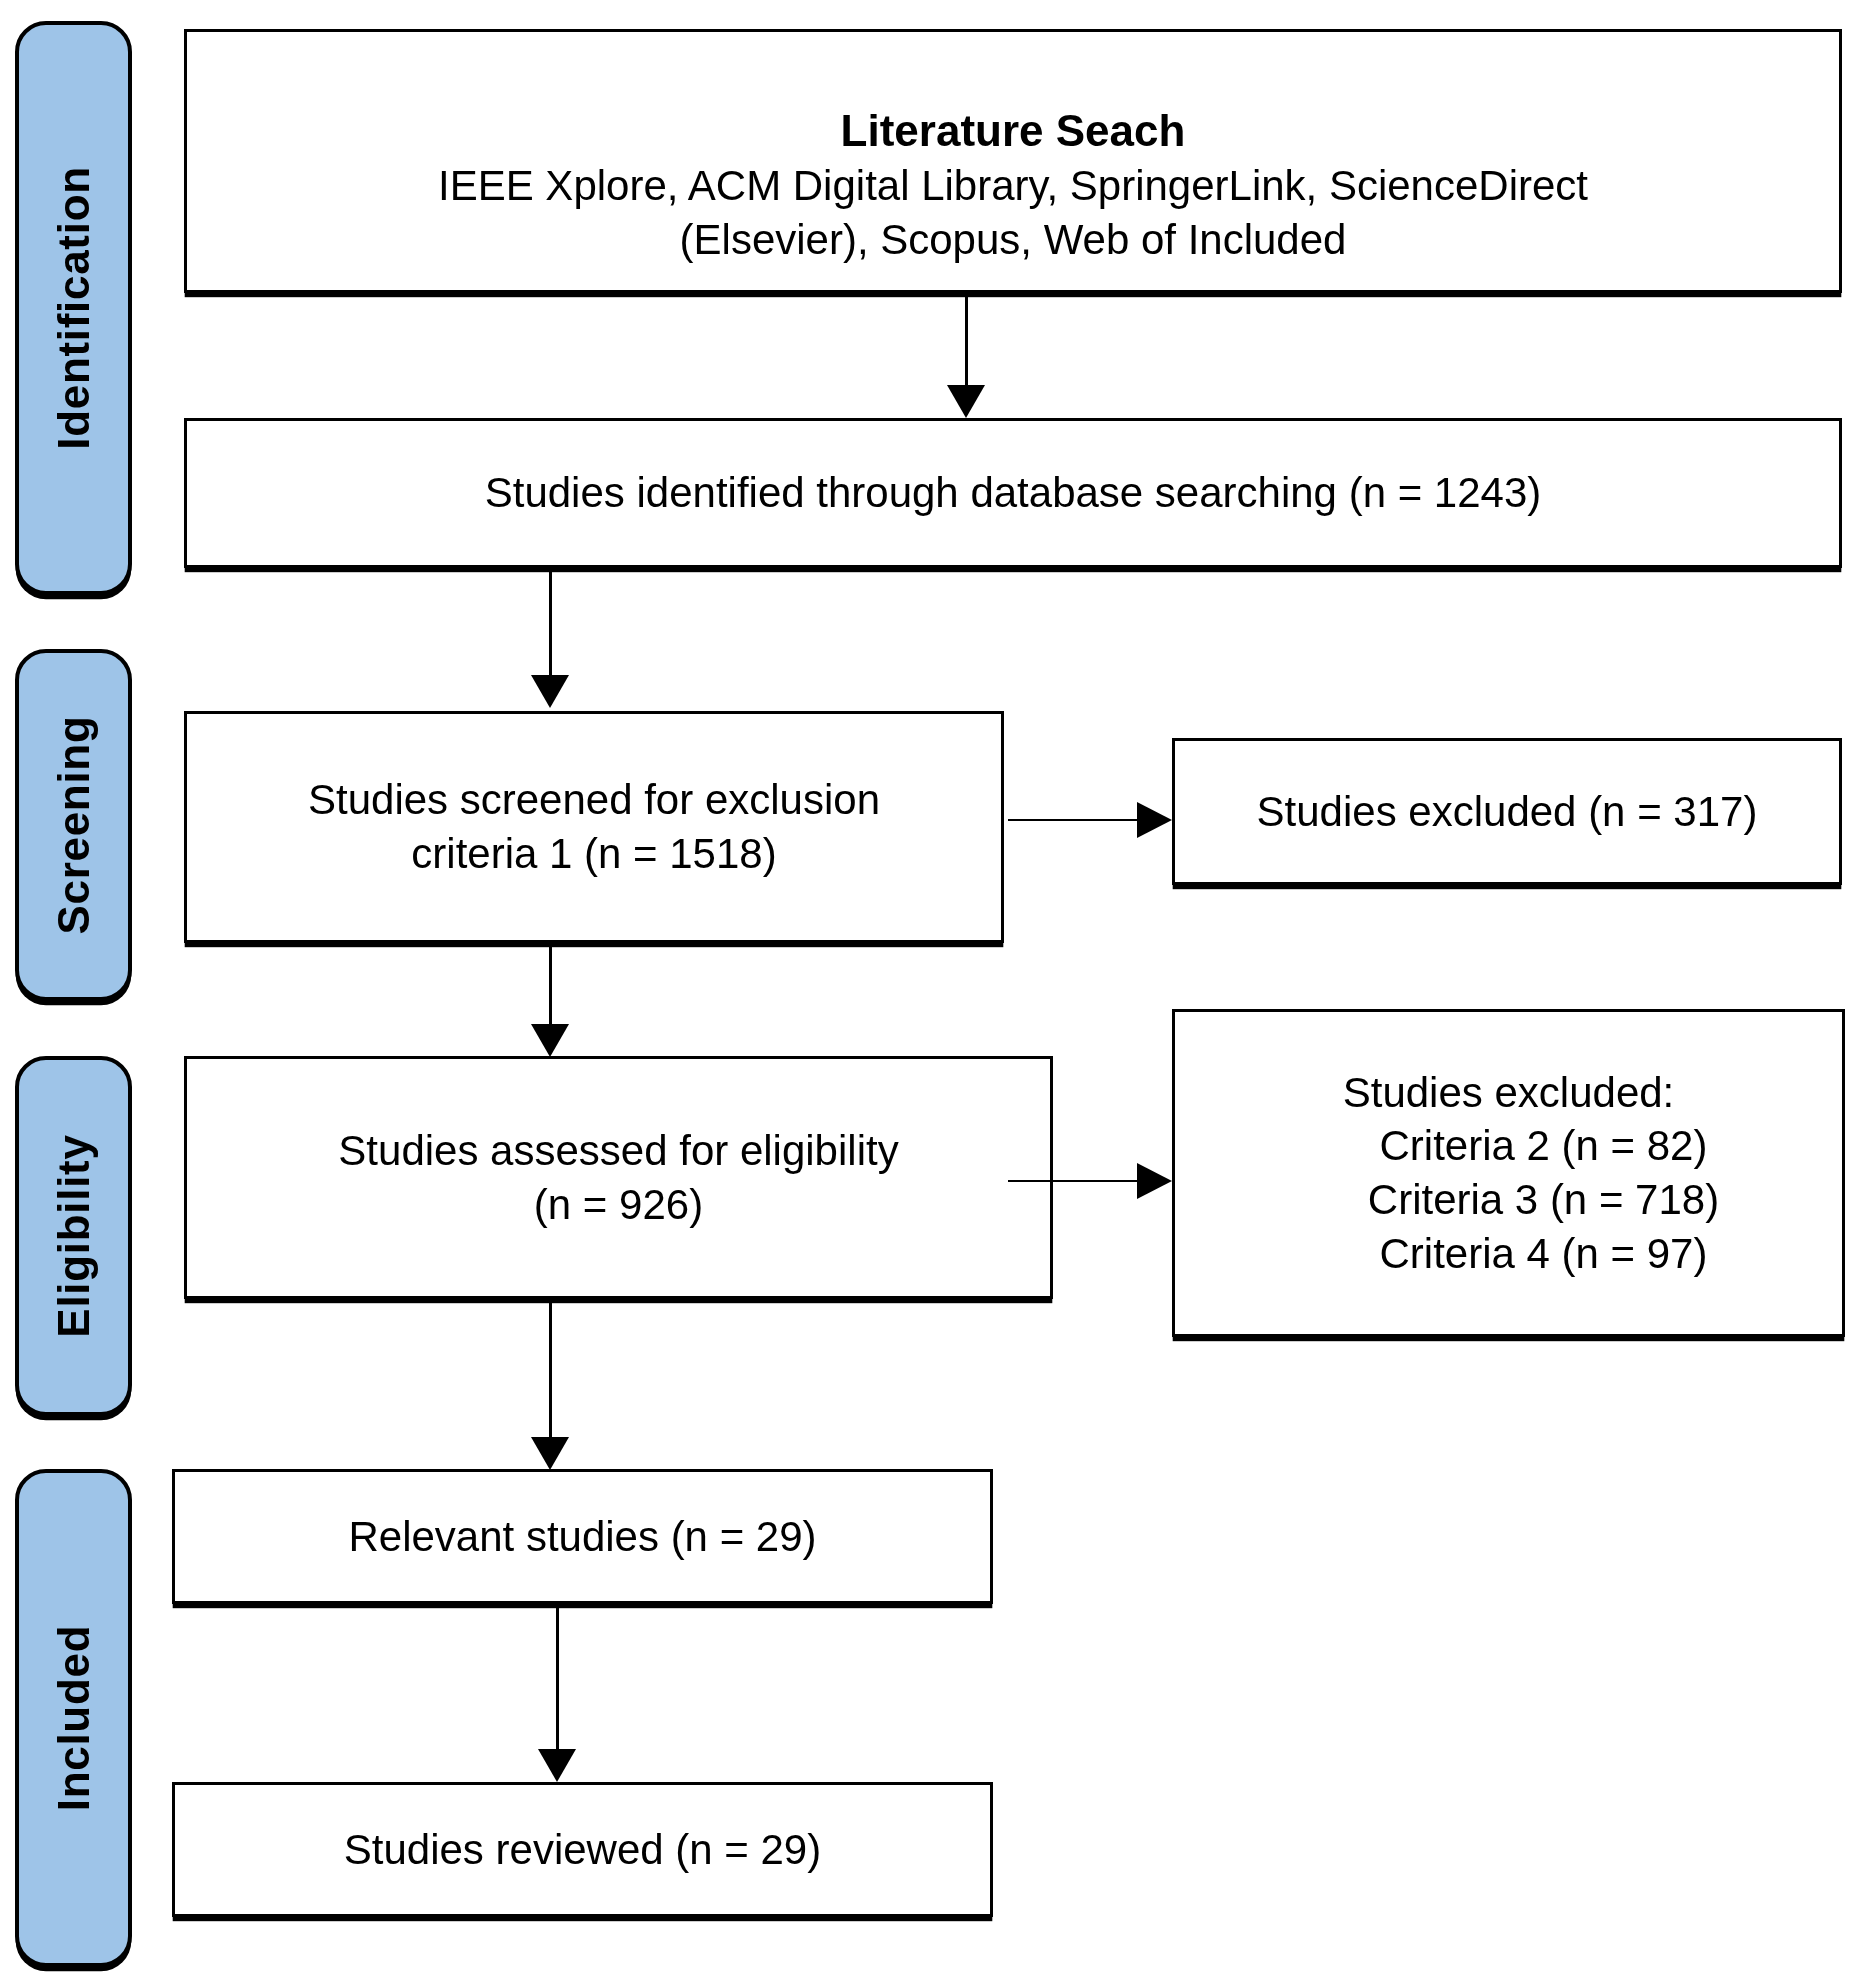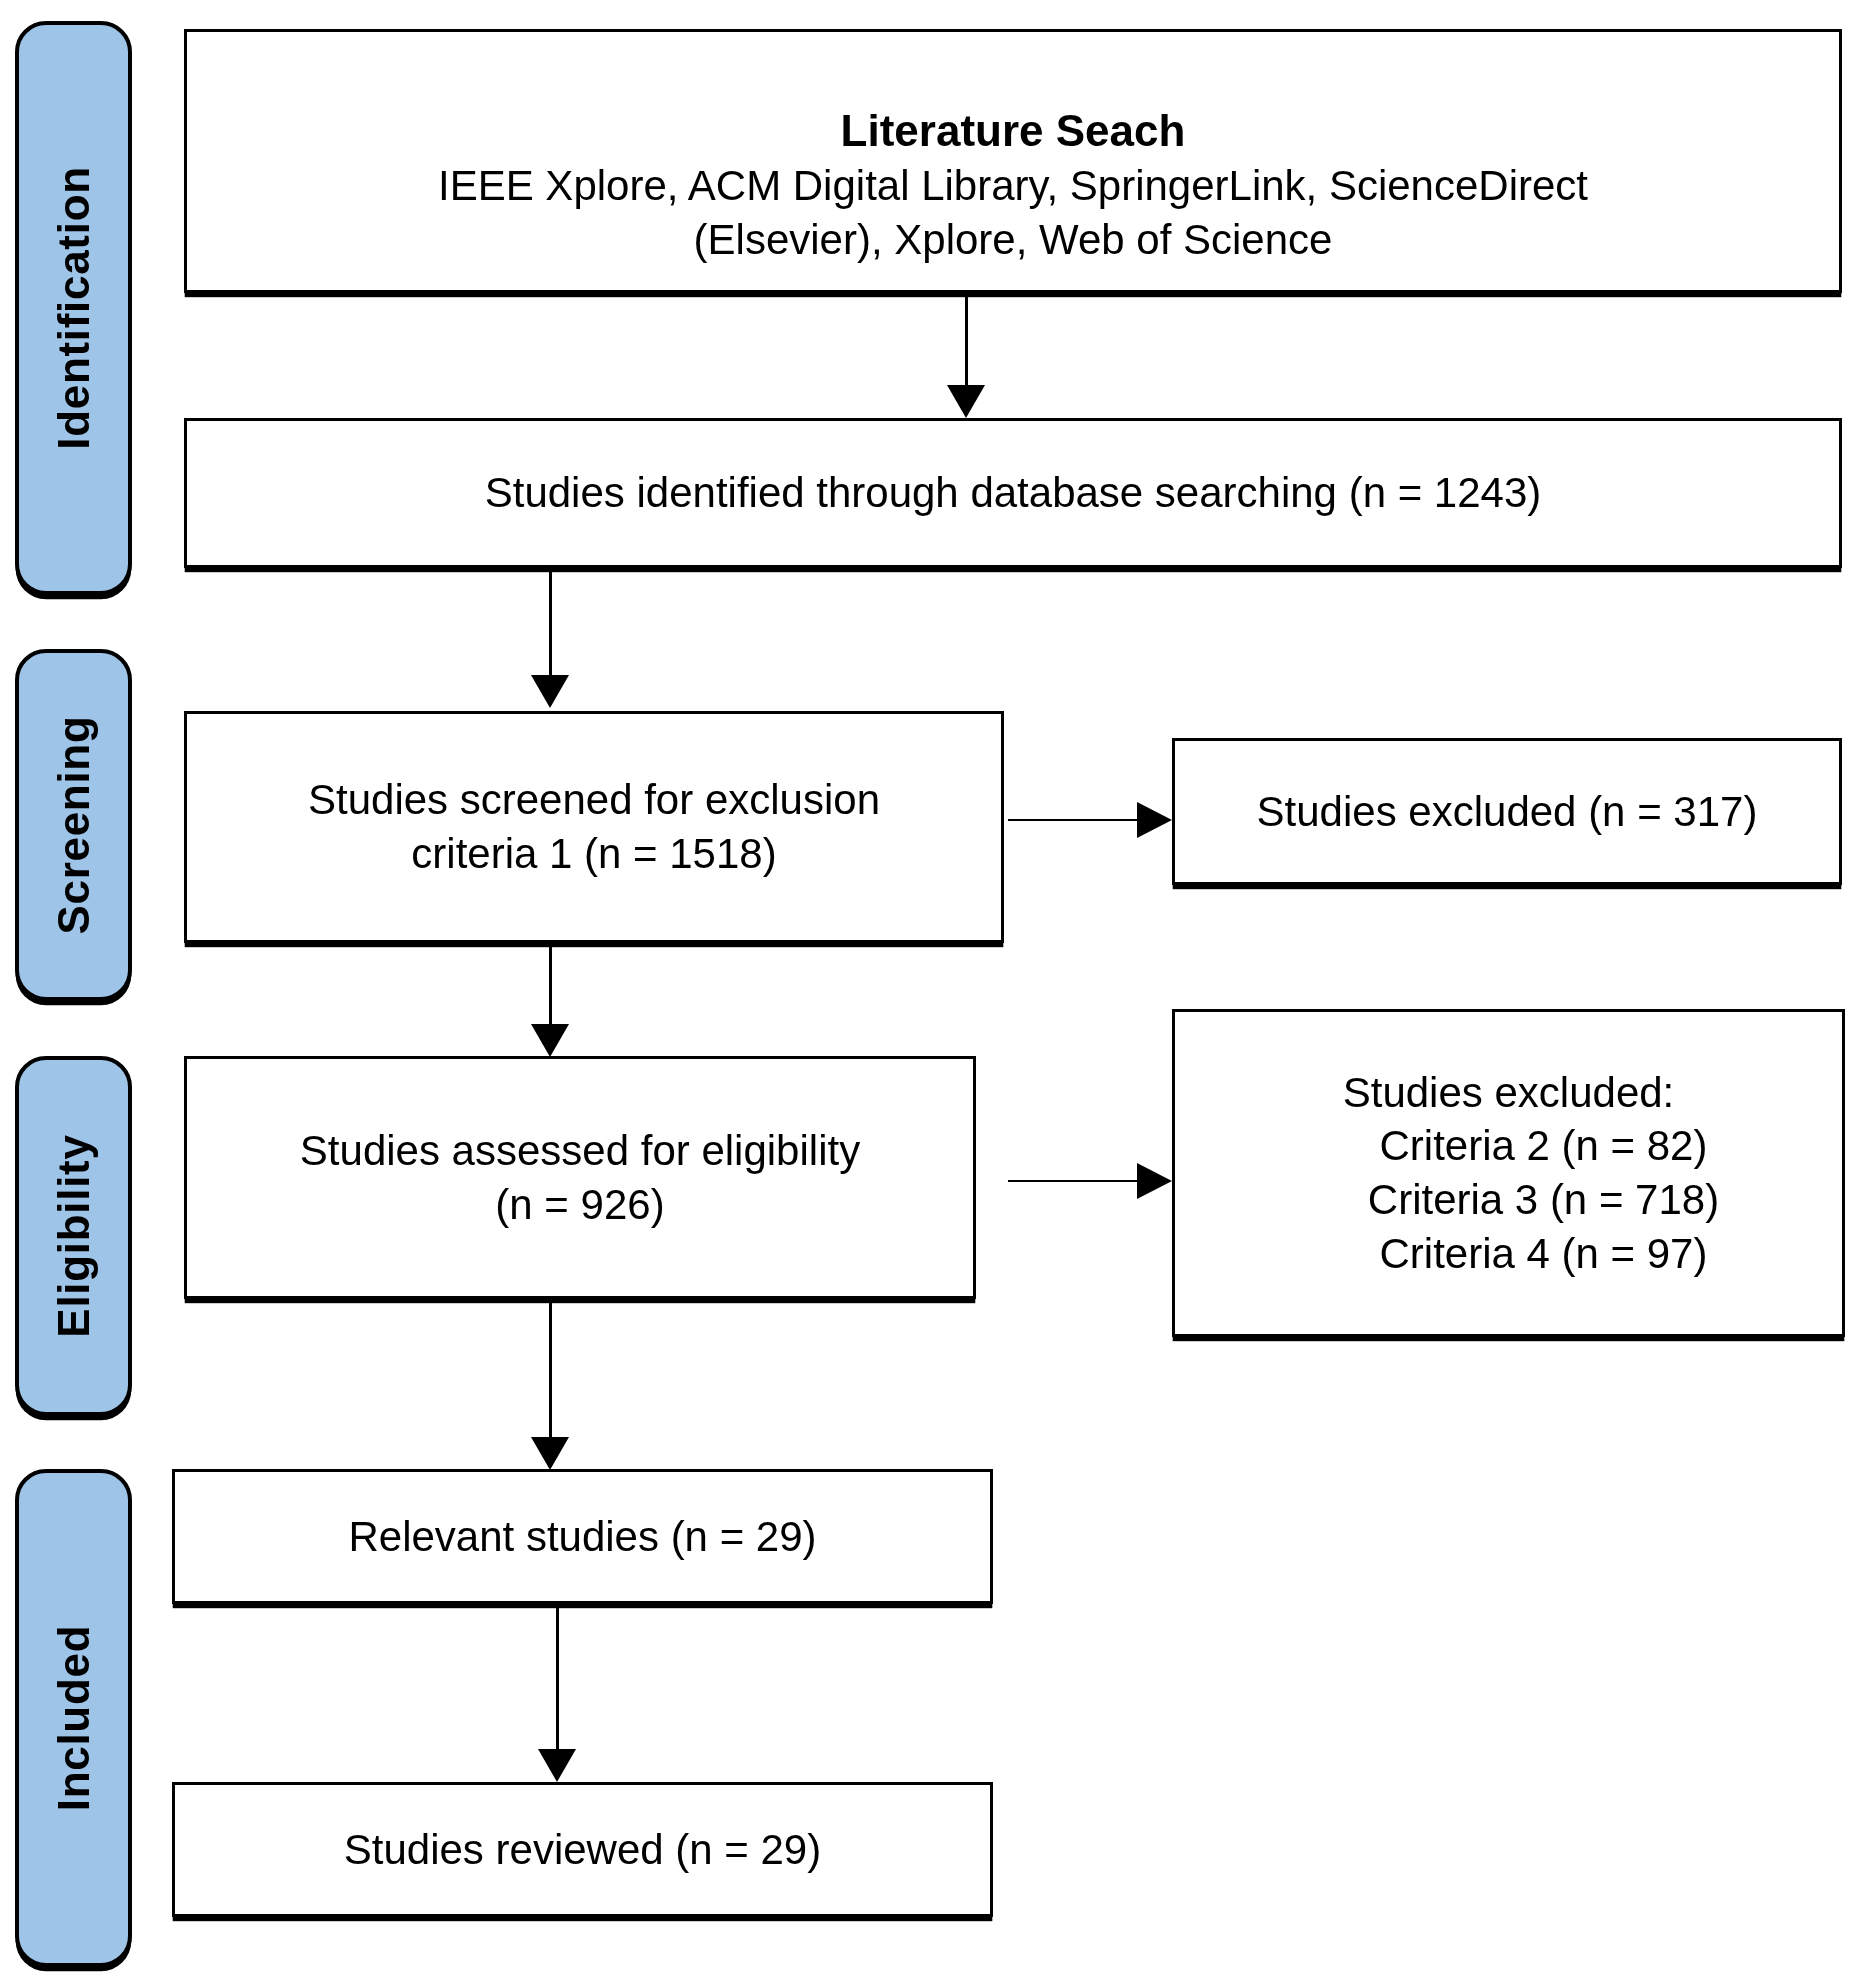--- a/index.html
+++ b/index.html
@@ -56,21 +56,21 @@
     align-items: center;
     text-align: center;
     font-size: 42px;
     line-height: 1.28;
   }
   .box .title { font-weight: bold; font-size: 44px; margin-top: 48px; }
   #box-literature-search { left: 184px;  top: 29px;   width: 1658px; height: 264px; }
   #box-identified        { left: 184px;  top: 418px;  width: 1658px; height: 150px; }
   #box-screened          { left: 184px;  top: 711px; width: 820px; height: 232px; }
   #box-excluded-screen   { left: 1172px; top: 738px; width: 670px;  height: 147px; }
-  #box-assessed          { left: 184px;  top: 1056px; width: 792px; height: 243px; text-align: right; }
+  #box-assessed          { left: 184px;  top: 1056px; width: 869px; height: 243px; text-align: right; }
   #box-excluded-elig     { left: 1172px; top: 1009px; width: 673px;  height: 328px; }
   #box-relevant          { left: 172px;  top: 1469px; width: 821px; height: 135px; }
   #box-reviewed          { left: 172px;  top: 1782px; width: 821px; height: 135px; }
   .criteria-block { margin-left: 70px; }
 
   
   .varrow { position: absolute; width: 39px; }
   .varrow .stem {
     position: absolute;
     left: 18px; top: 0; bottom: 31px;
@@ -123,21 +123,21 @@
   <div class="stage" id="stage-eligibility">
     <span class="vlabel">Eligibility</span>
   </div>
   <div class="stage" id="stage-included">
     <span class="vlabel">Included</span>
   </div>
 
   <div class="box" id="box-literature-search">
     <div class="title">Literature Seach</div>
     <div>IEEE Xplore, ACM Digital Library, SpringerLink, ScienceDirect</div>
-    <div>(Elsevier), Xplore, Web of Science</div>
+    <div>(Elsevier), Scopus, Web of Included</div>
   </div>
 
   <div class="box" id="box-identified">
     <div>Studies identified through database searching (n = 1243)</div>
   </div>
 
   <div class="box" id="box-screened">
     <div>Studies screened for exclusion</div>
     <div>criteria 1 (n = 1518)</div>
   </div>

